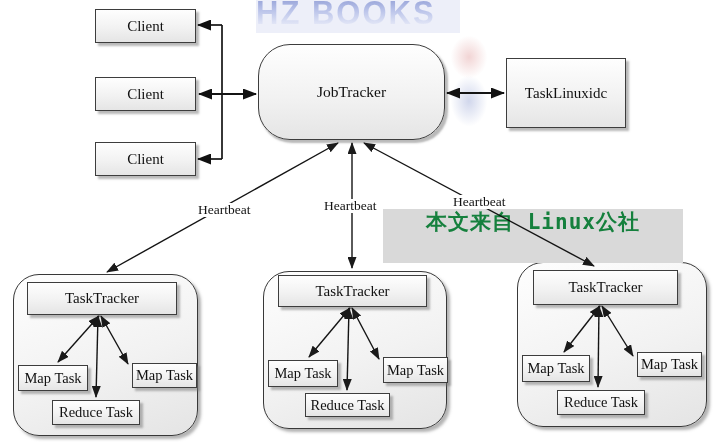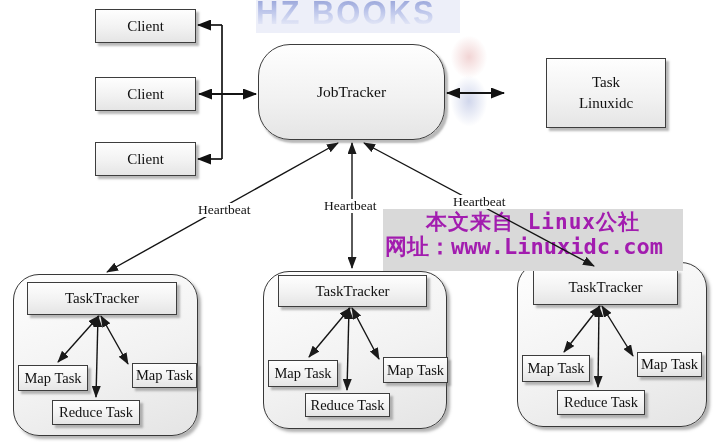--- a/index.html
+++ b/index.html
@@ -27,36 +27,36 @@
   .seal .sb{top:40px;height:50px;background:radial-gradient(ellipse at center,#8595cd 0%,rgba(133,149,205,0) 72%);opacity:.38;}
 
   
   .box{
     position:absolute;display:flex;align-items:center;justify-content:center;
     background:linear-gradient(180deg,#fefefe 0%,#f2f2f2 55%,#e5e5e5 100%);
     border:1.4px solid #3d3d3d;box-shadow:2.5px 3px 2px rgba(115,115,115,.5);
     font-size:15px;text-align:center;box-sizing:border-box;
   }
   .jt{border-radius:32px;font-size:15.5px;}
-  .sched{flex-direction:column;line-height:21px;font-size:15px;margin-left:40px;}
+  .sched{flex-direction:row;line-height:21px;font-size:15px;}
   .group{
     position:absolute;border-radius:26px;box-sizing:border-box;
     background:linear-gradient(160deg,#fefefe 0%,#f2f2f2 55%,#e4e4e4 100%);
     border:1.7px solid #383838;box-shadow:3px 3px 3px rgba(105,105,105,.5);
   }
   .task{font-size:14.5px;}
   .tt{font-size:15px;}
 
   
   .hb{position:absolute;font-size:13.5px;line-height:14px;background:#ffffff;white-space:nowrap;padding:0 1px;}
 
   
   .banner{
-    position:absolute;left:383px;top:209px;width:300px;height:62px;background:#d9d9d9;
-    color:#a21caf;font-family:"DejaVu Sans Mono","Liberation Sans",monospace,sans-serif;
+    position:absolute;left:383px;top:209px;width:300px;height:54px;background:#d9d9d9;
+    color:#15803d;font-family:"DejaVu Sans Mono","Liberation Sans",monospace,sans-serif;
     font-weight:bold;overflow:visible;
   }
   .banner .l1{display:block;font-size:21px;line-height:25px;text-align:center;letter-spacing:1px;margin-top:1px;white-space:nowrap;}
   .banner .l2{display:block;font-size:22px;line-height:24px;text-align:left;margin-left:2px;white-space:nowrap;}
 
   svg.lines{position:absolute;left:0;top:0;pointer-events:none;}
   .ln{stroke:#141414;stroke-width:1.4;}
   .trunk{stroke:#141414;stroke-width:1.7;}
   .thick{stroke-width:2.2;}
 </style>
@@ -98,21 +98,20 @@
   <div class="box task" style="left:305px;top:393px;width:85px;height:24px">Reduce Task</div>
   <div class="box task" style="left:383px;top:357px;width:65px;height:26px">Map Task</div>
 
   <div class="box tt" style="left:533px;top:270px;width:145px;height:35px">TaskTracker</div>
   <div class="box task" style="left:522px;top:355px;width:68px;height:27px">Map Task</div>
   <div class="box task" style="left:557px;top:390px;width:88px;height:25px">Reduce Task</div>
   <div class="box task" style="left:637px;top:352px;width:65px;height:25px">Map Task</div>
 
   <div class="banner">
     <span class="l1">本文来自 Linux公社</span>
-    <span class="l2">网址：www.Linuxidc.com</span>
   </div>
 
   <svg class="lines" width="728" height="446" viewBox="0 0 728 446">
     <defs>
       <marker id="aE" markerUnits="userSpaceOnUse" markerWidth="12" markerHeight="9" refX="11" refY="4.5" orient="auto">
         <path d="M0,0 L12,4.5 L0,9 Z" fill="#1a1a1a"></path>
       </marker>
       <marker id="aS" markerUnits="userSpaceOnUse" markerWidth="12" markerHeight="9" refX="1" refY="4.5" orient="auto">
         <path d="M12,0 L0,4.5 L12,9 Z" fill="#1a1a1a"></path>
       </marker>

